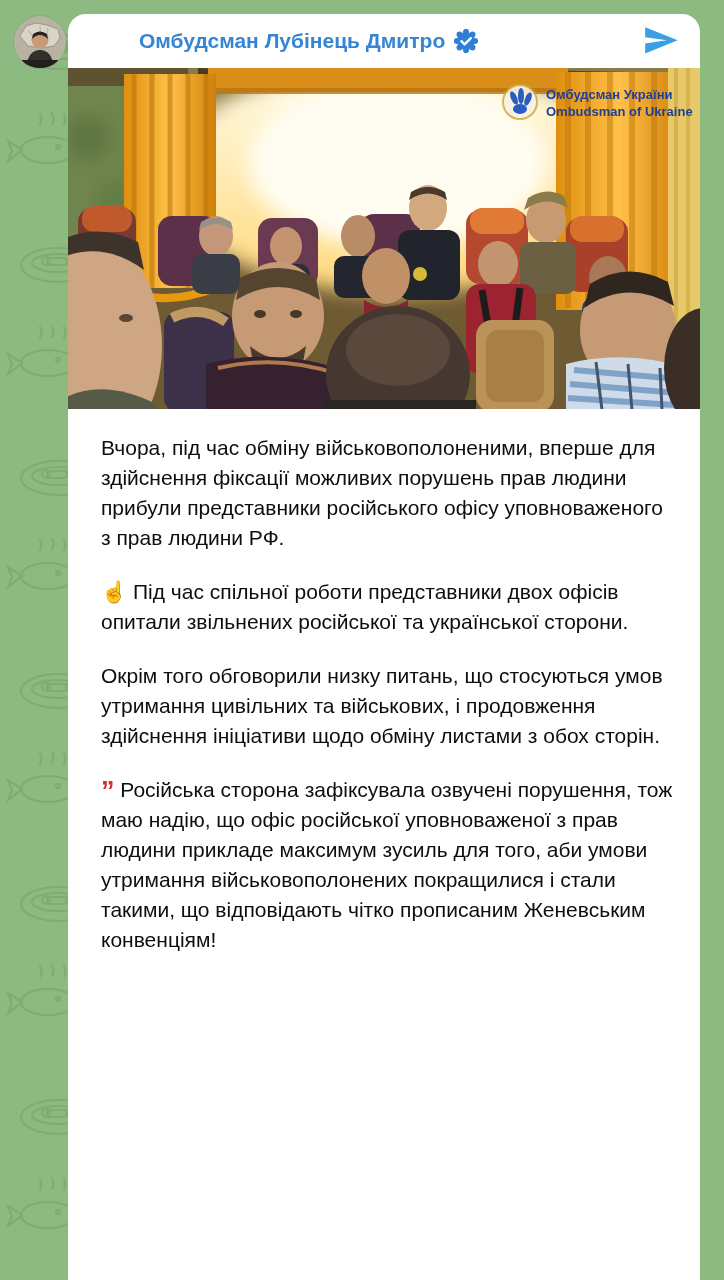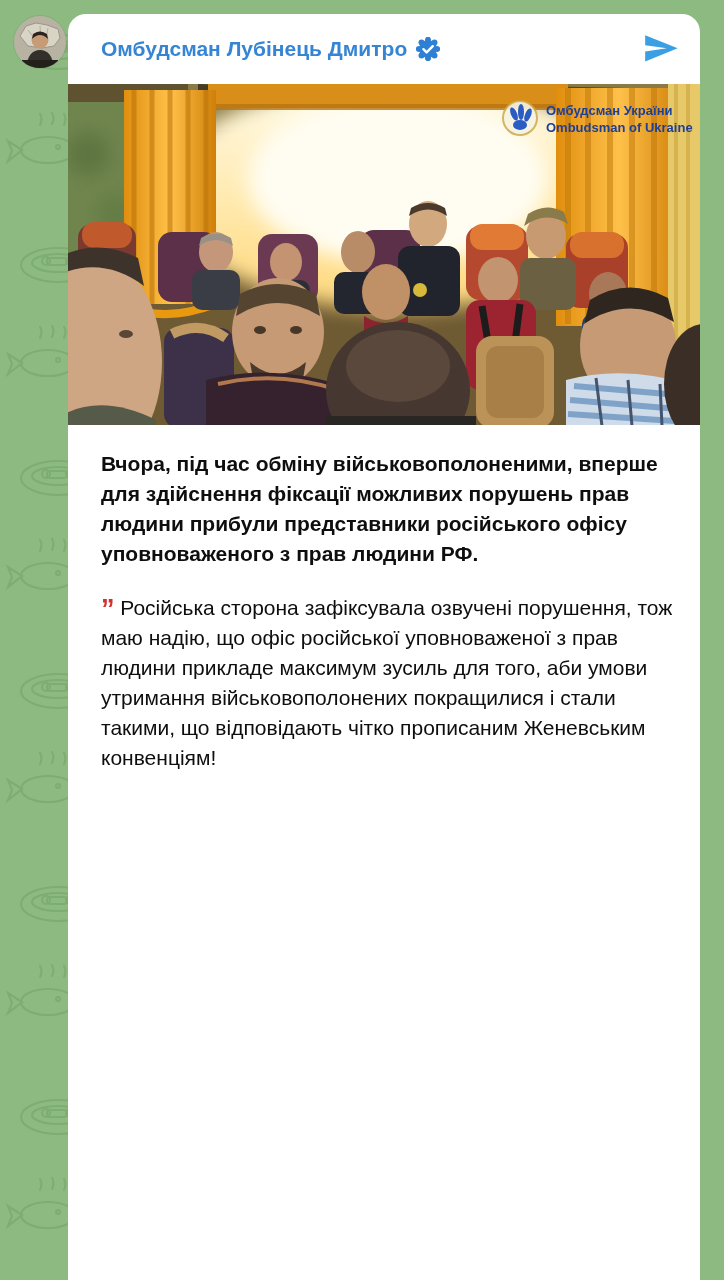--- a/index.html
+++ b/index.html
@@ -2,29 +2,29 @@
 <html><head>
 <meta charset="utf-8">
 <style>
   html,body{margin:0;padding:0;}
   body{width:724px;height:1280px;overflow:hidden;font-family:"Liberation Sans",sans-serif;}
   .page{position:relative;width:724px;height:1280px;background:#8cba80;overflow:hidden;}
   .bg-doodles{position:absolute;left:0;top:0;width:724px;height:1280px;display:block;}
   .avatar{position:absolute;left:14px;top:16px;width:52px;height:52px;border-radius:50%;overflow:hidden;box-shadow:0 0 0 1px rgba(0,0,0,.06);}
   .avatar svg{display:block;}
   .card{position:absolute;left:68px;top:14px;width:632px;height:1266px;background:#ffffff;border-radius:18px 18px 0 0;overflow:hidden;}
-  .card-header{height:70px;display:flex;align-items:center;padding:0 18px 0 33px;box-sizing:border-box;}
+  .card-header{height:54px;display:flex;align-items:center;padding:0 18px 0 33px;box-sizing:border-box;margin-left:38px;}
   .channel-title{font-size:21px;font-weight:bold;color:#3685d4;white-space:nowrap;}
   .verified{margin-left:9px;display:flex;align-items:center;}
   .plane-btn{margin-left:auto;width:42px;height:42px;display:flex;align-items:center;justify-content:center;cursor:pointer;background:none;border:none;padding:0;}
   .photo-wrap{width:632px;height:341px;overflow:hidden;background:#86efac;}
   .photo-wrap svg{display:block;}
   .post-text{padding:24px 26px 0 33px;font-size:21px;line-height:30px;color:#0e0e0e;}
   .post-text p{margin:0 0 24px 0;}
-  .post-text p.lead{font-weight:bold;}
+  .post-text p.lead{font-weight:normal;}
   .em{font-weight:bold;}
   .em-hand{color:#e8a33d;}
   .em-excl{color:#dd2f2f;font-size:23px;}
   .em-quote{color:#d32f2f;font-size:27px;line-height:0;font-weight:900;vertical-align:-3px;}
   .wm-text{font-size:13px;font-weight:bold;fill:#1e3f96;}
 </style>
 </head>
 <body>
 
 <div class="page">
@@ -234,17 +234,19 @@
             <ellipse cx="452" cy="41" rx="7" ry="5"></ellipse>
           </g>
           <text class="wm-text" x="478" y="31">Омбудсман України</text>
           <text class="wm-text" x="478" y="48">Ombudsman of Ukraine</text>
         </g>
       </svg>
     </div>
 
     <div class="post-text">
       <p class="lead"><span>Вчора, під час обміну військовополоненими, вперше для здійснення фіксації можливих порушень прав людини прибули представники російського офісу уповноваженого з прав людини РФ.</span></p>
+      <p><span class="em em-hand">☝</span> <span>Під час спільної роботи представники двох офісів опитали звільнених російської та української сторони.</span></p>
+      <p><span>Окрім того обговорили низку питань, що стосуються умов утримання цивільних та військових, і продовження здійснення ініціативи щодо обміну листами з обох сторін.</span></p>
       <p><span class="em em-quote">”</span> <span>Російська сторона зафіксувала озвучені порушення, тож маю надію, що офіс російської уповноваженої з прав людини прикладе максимум зусиль для того, аби умови утримання військовополонених покращилися і стали такими, що відповідають чітко прописаним Женевським конвенціям!</span></p>
     </div>
 
   </div>
 </div>
 
 </body></html>

